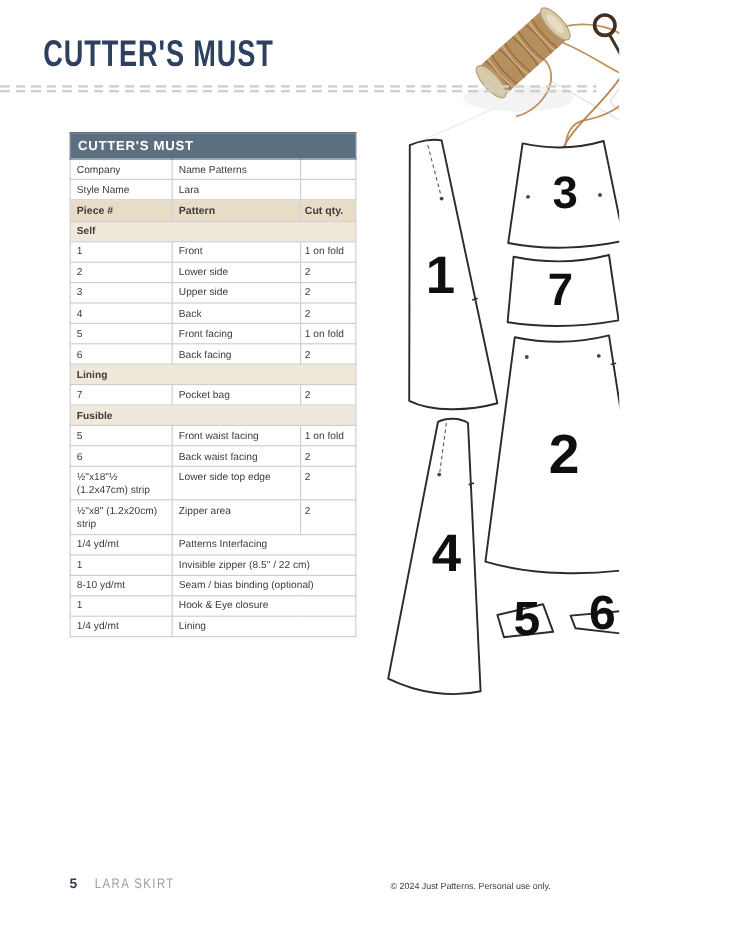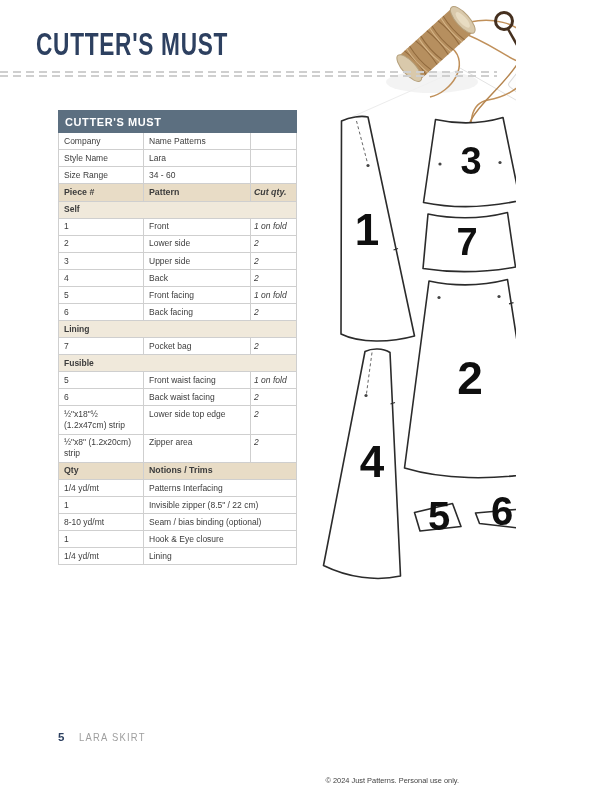--- a/index.html
+++ b/index.html
@@ -23,21 +23,21 @@
   table.cut-table {
     position:absolute; left:58px; top:110px; width:238px;
     border-collapse:collapse; table-layout:fixed;
     font-size:8.5px; color:var(--text_dark,#3c3c3c);
   }
   .cut-table td {
     border:1px solid var(--border_gray,#cfcfcf);
     padding:2.5px 5px; vertical-align:top; line-height:1.3; text-align:left;
     background:#ffffff; overflow:hidden;
   }
-  .cut-table td.c3 { padding:2.5px 3px;font-style:italic; }
+  .cut-table td.c3 { padding:2.5px 3px; }
   .cut-table tr.tbl-title td {
     background:var(--table_header,#5c6f80); border-color:var(--table_header,#5c6f80);
     color:#ffffff; font-weight:700; font-size:11px; letter-spacing:0.6px; padding:3.5px 6px;
   }
   .cut-table tr.col-head td { background:var(--beige_header,#e8dcc6); font-weight:700; font-size:8.8px; }
   .cut-table tr.section td  { background:var(--beige_section,#f0e9db); font-weight:700; }
 
   .pieces { position:absolute; left:0; top:0; pointer-events:none; }
   .piece-num {
     position:absolute; transform:translate(-50%,-50%);
@@ -54,21 +54,21 @@
   .footer-pageno {
     position:absolute; left:58px; top:731px;
     font-size:11.5px; font-weight:700; color:var(--accent_navy,#2d4060);
   }
   .footer-title {
     position:absolute; left:79px; top:731px;
     font-size:11.5px; font-weight:500; letter-spacing:1.5px; color:#9e9e9e;
     transform:scaleX(0.82); transform-origin:left center; white-space:nowrap;
   }
   .footer-copy {
-    position:absolute; right:57px; top:776px;
+    position:absolute; right:57px; top:734px;
     font-size:7.4px; color:#3f3f3f; white-space:nowrap;padding-left:40px;
   }
   .footer-logo { position:absolute; left:552px; top:714px; width:52px; height:64px;
     font-family:"Liberation Serif", serif; color:#e2e2e4; font-weight:700; }
   .footer-logo .lg-j { position:absolute; left:4px;  top:13px; font-size:44px; }
   .footer-logo .lg-p { position:absolute; left:17px; top:1px;  font-size:44px; }
 </style>
 </head>
 <body>
 
@@ -153,25 +153,20 @@
       <tr>
         <td>Company</td>
         <td>Name Patterns</td>
         <td class="c3"></td>
       </tr>
       <tr>
         <td>Style Name</td>
         <td>Lara</td>
         <td class="c3"></td>
       </tr>
-      <tr>
-        <td>Size Range</td>
-        <td>34 - 60</td>
-        <td class="c3"></td>
-      </tr>
 
       <tr class="col-head">
         <td>Piece #</td>
         <td>Pattern</td>
         <td class="c3">Cut qty.</td>
       </tr>
 
       <tr class="section">
         <td colspan="3">Self</td>
       </tr>
@@ -232,24 +227,20 @@
         <td>½"x18"½ (1.2x47cm) strip</td>
         <td>Lower side top edge</td>
         <td class="c3">2</td>
       </tr>
       <tr>
         <td>½"x8" (1.2x20cm) strip</td>
         <td>Zipper area</td>
         <td class="c3">2</td>
       </tr>
 
-      <tr class="col-head">
-        <td>Qty</td>
-        <td colspan="2">Notions / Trims</td>
-      </tr>
       <tr>
         <td>1/4 yd/mt</td>
         <td colspan="2">Patterns Interfacing</td>
       </tr>
       <tr>
         <td>1</td>
         <td colspan="2">Invisible zipper (8.5" / 22 cm)</td>
       </tr>
       <tr>
         <td>8-10 yd/mt</td>

